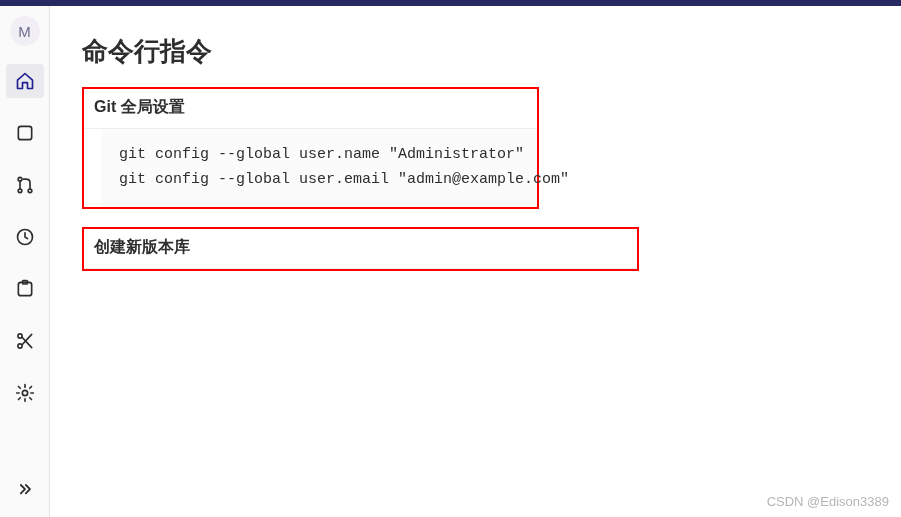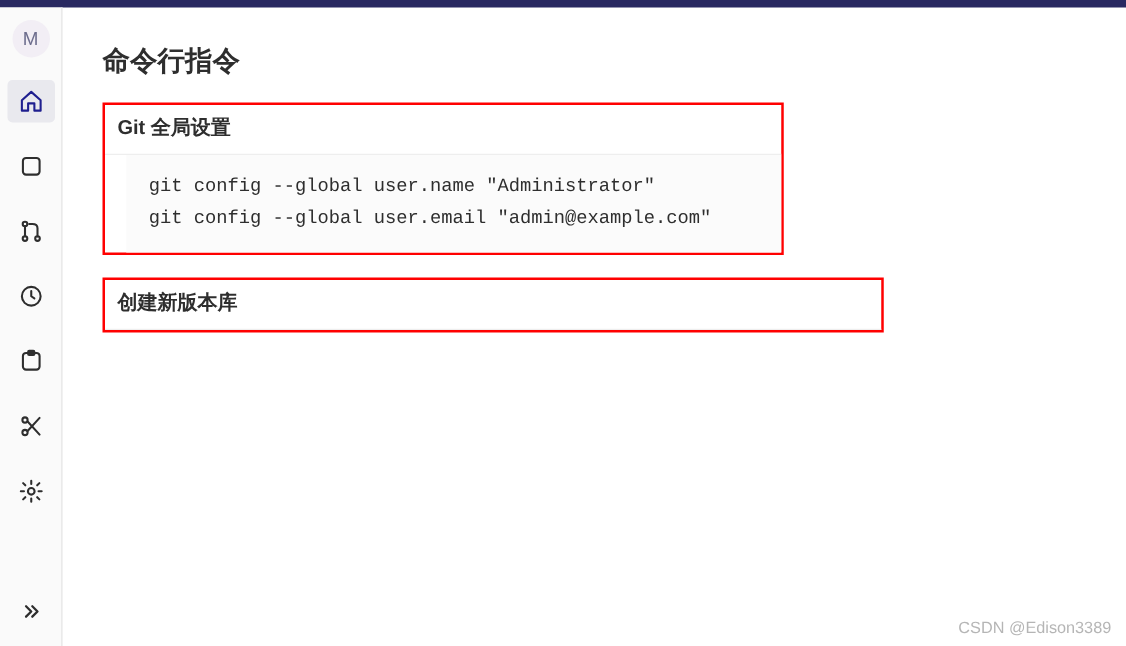--- a/index.html
+++ b/index.html
@@ -56,48 +56,48 @@
       color: #1f1f8f;
       background: rgba(41,41,97,0.08);
     }
     .nav-icon svg { width: 20px; height: 20px; }
     .content {
       flex: 1;
       padding: 28px 0 0 32px;
       overflow: hidden;
     }
     .page-title {
-      font-size: 22px;
+      font-size: 26px;
       font-weight: 700;
       color: #2e2e2e;
       margin-bottom: 18px;
     }
     .section {
       border: 2px solid red;
       margin-bottom: 18px;
-      width: 545px;
+      width: 457px;
     }
     .section-title {
       font-size: 16px;
       font-weight: 700;
       color: #2e2e2e;
       padding: 8px 10px 10px 10px;
       border-bottom: 1px solid #eee;
     }
     .code-block {
       background: #fbfbfb;
       font-family: "SFMono-Regular", Consolas, "Liberation Mono", Menlo, monospace;
       font-size: 15px;
       color: #2e2e2e;
       line-height: 1.65;
       padding: 14px 18px 14px 18px;
       white-space: pre;
       margin-left: 17px;
     }
-    .section2 { width: 625px; }
+    .section2 { width: 557px; }
     .watermark {
       position: absolute;
       right: 12px;
       bottom: 8px;
       color: rgba(120,120,120,0.55);
       font-size: 13px;
       font-family: sans-serif;
       pointer-events: none;
     }
   </style>

